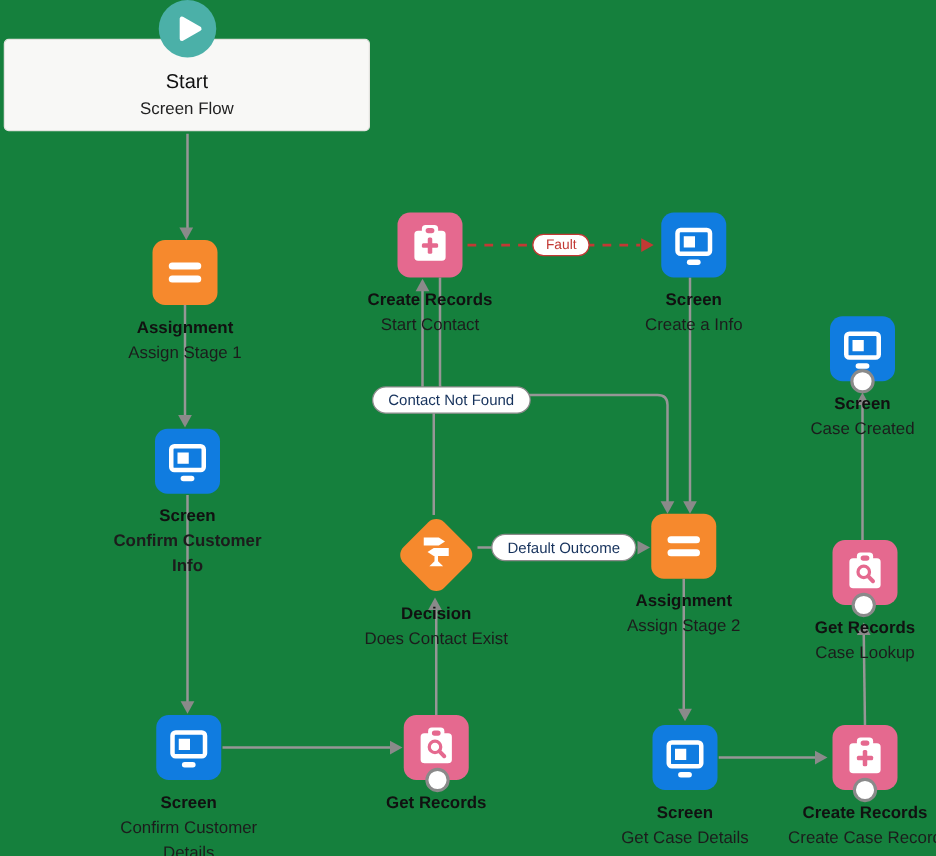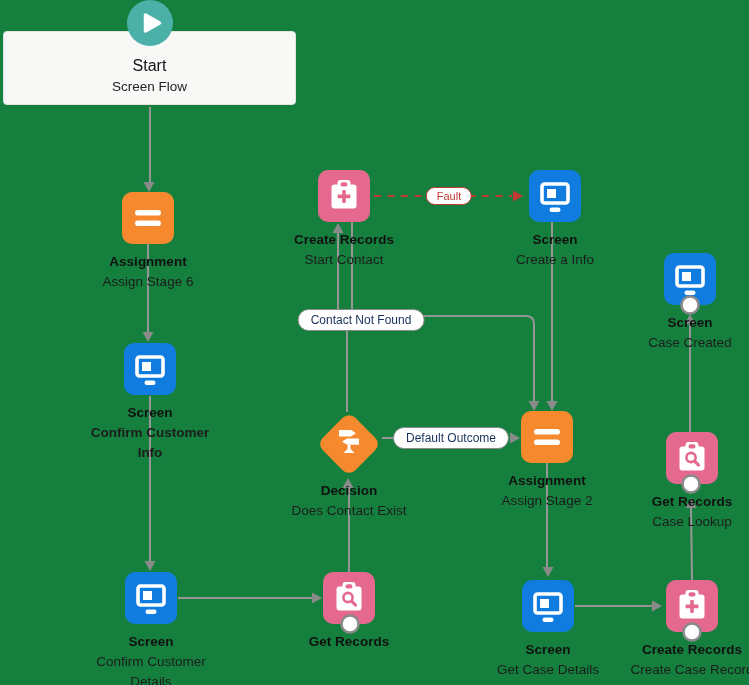--- a/index.html
+++ b/index.html
@@ -97,21 +97,21 @@
   </div>
 
   <div class="node" style="left:148px;top:192px;">
     <div class="icon assignment">
       <svg width="52" height="52" viewBox="0 0 52 52">
           <rect x="13" y="18" width="26" height="5.6" rx="2.8" fill="#fff"></rect>
           <rect x="13" y="28.4" width="26" height="5.6" rx="2.8" fill="#fff"></rect>
         </svg>
     </div>
     <div class="n-type">Assignment</div>
-    <div class="n-name">Assign Stage 6</div>
+    <div class="n-name">Assign Stage 1</div>
   </div>
 
   <div class="node" style="left:150px;top:343px;">
     <div class="icon screen">
       <svg width="52" height="52" viewBox="0 0 52 52">
           <rect x="13" y="14" width="26" height="19" rx="2.5" fill="none" stroke="#fff" stroke-width="3.6"></rect>
           <rect x="18" y="19" width="9" height="9" fill="#fff"></rect>
           <rect x="20.5" y="37.5" width="11" height="4.5" rx="2.2" fill="#fff"></rect>
         </svg>
     </div>

